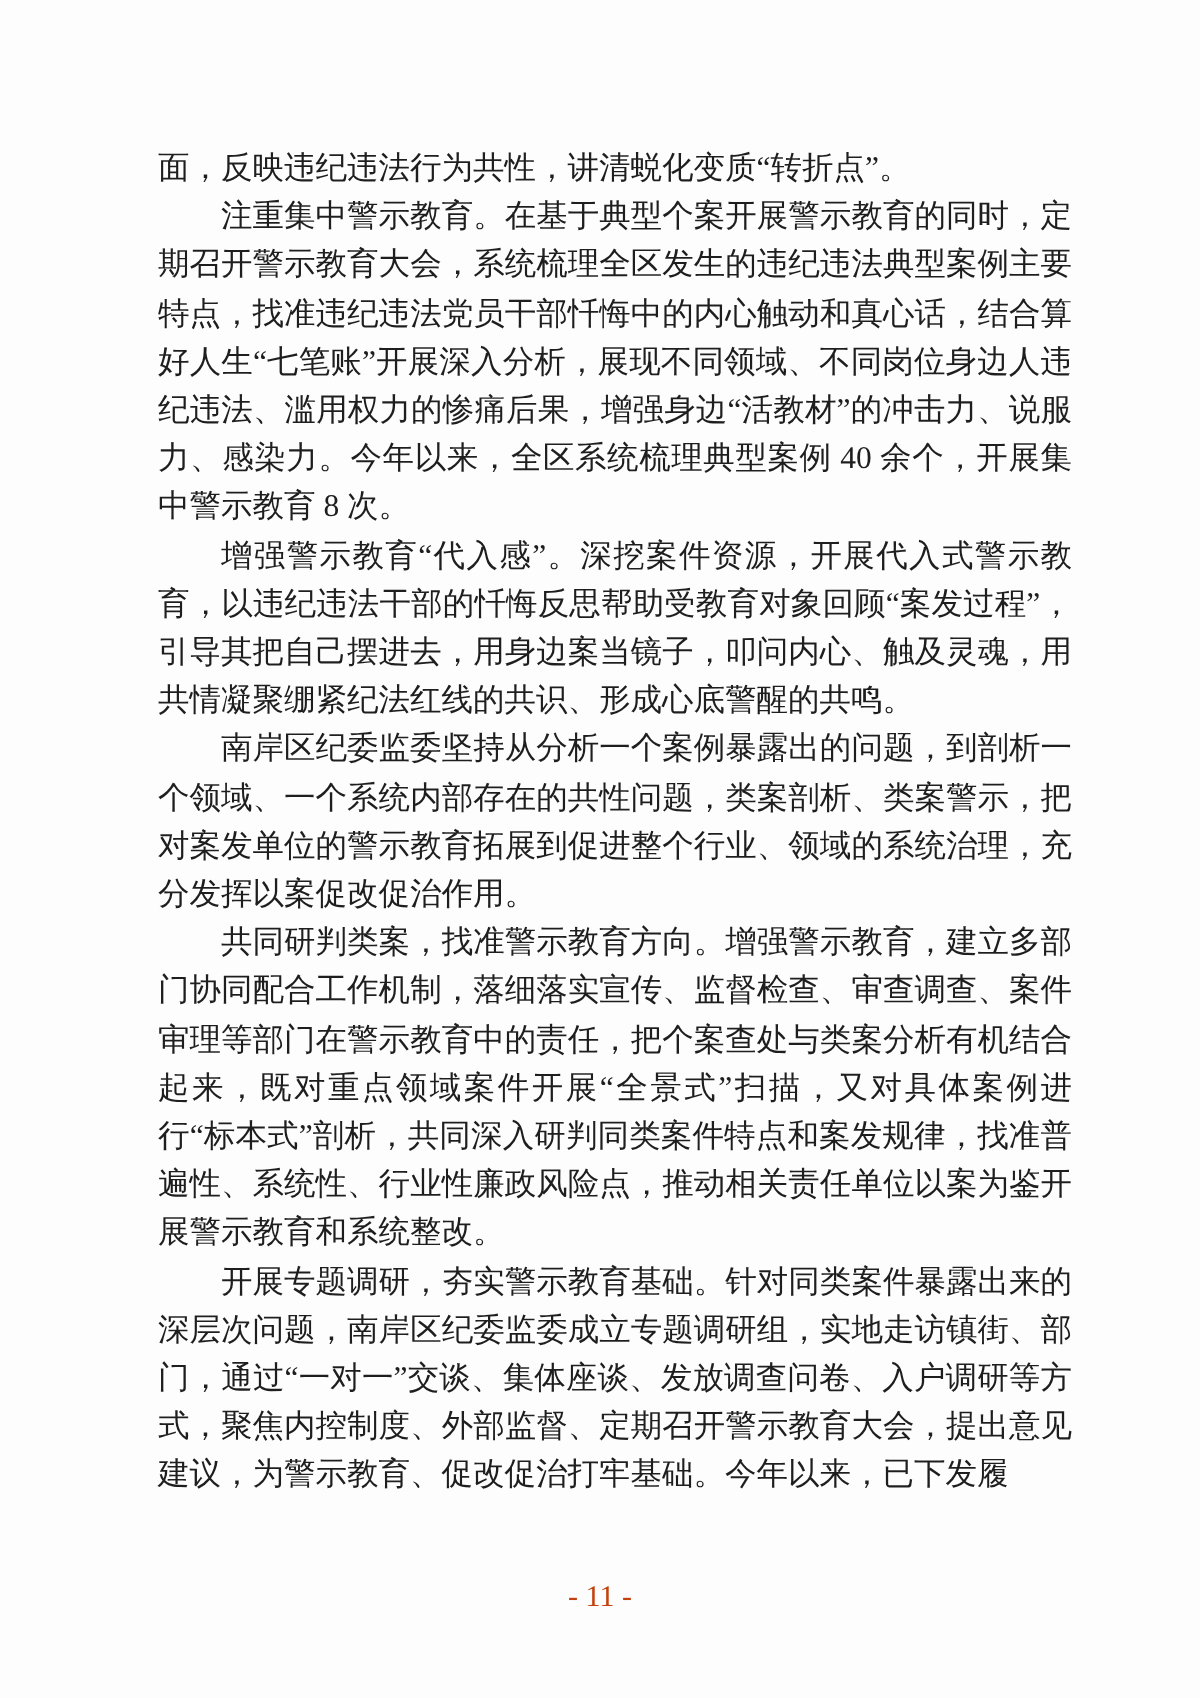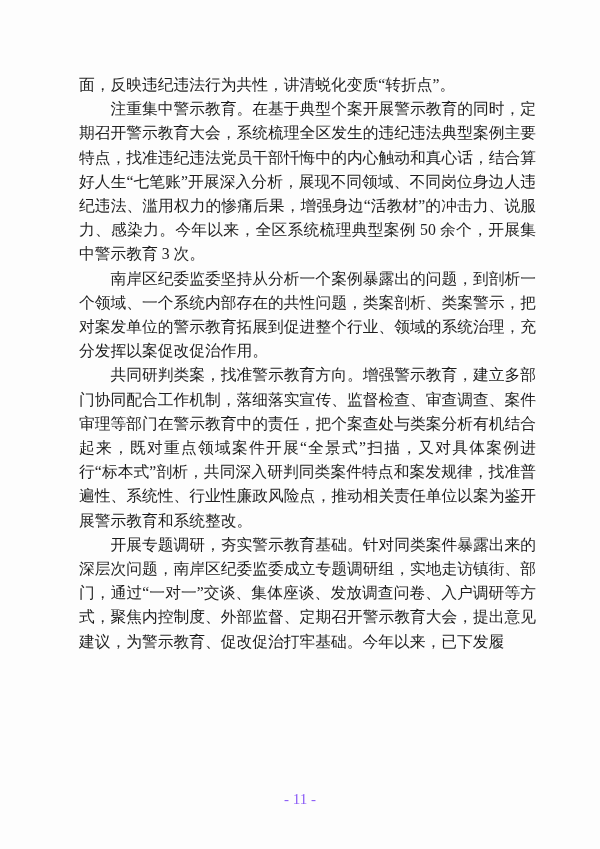--- a/index.html
+++ b/index.html
@@ -40,28 +40,29 @@
     text-indent: 2em;
   }
   .page-footer {
     position: absolute;
     left: 0;
     top: 789px;
     width: 600px;
     text-align: center;
     font-size: 15px;
     line-height: 20px;
-    color: #8b5cf6;
+    color: #c2410c;
   }
 </style>
 </head>
 <body>
 
 <div class="page">
   <div class="text-block">
       <p class="para">面，反映违纪违法行为共性，讲清蜕化变质“转折点”。</p>
-      <p class="para indent">注重集中警示教育。在基于典型个案开展警示教育的同时，定期召开警示教育大会，系统梳理全区发生的违纪违法典型案例主要特点，找准违纪违法党员干部忏悔中的内心触动和真心话，结合算好人生“七笔账”开展深入分析，展现不同领域、不同岗位身边人违纪违法、滥用权力的惨痛后果，增强身边“活教材”的冲击力、说服力、感染力。今年以来，全区系统梳理典型案例 50 余个，开展集中警示教育 3 次。</p>
+      <p class="para indent">注重集中警示教育。在基于典型个案开展警示教育的同时，定期召开警示教育大会，系统梳理全区发生的违纪违法典型案例主要特点，找准违纪违法党员干部忏悔中的内心触动和真心话，结合算好人生“七笔账”开展深入分析，展现不同领域、不同岗位身边人违纪违法、滥用权力的惨痛后果，增强身边“活教材”的冲击力、说服力、感染力。今年以来，全区系统梳理典型案例 40 余个，开展集中警示教育 8 次。</p>
+      <p class="para indent">增强警示教育“代入感”。深挖案件资源，开展代入式警示教育，以违纪违法干部的忏悔反思帮助受教育对象回顾“案发过程”，引导其把自己摆进去，用身边案当镜子，叩问内心、触及灵魂，用共情凝聚绷紧纪法红线的共识、形成心底警醒的共鸣。</p>
       <p class="para indent">南岸区纪委监委坚持从分析一个案例暴露出的问题，到剖析一个领域、一个系统内部存在的共性问题，类案剖析、类案警示，把对案发单位的警示教育拓展到促进整个行业、领域的系统治理，充分发挥以案促改促治作用。</p>
       <p class="para indent">共同研判类案，找准警示教育方向。增强警示教育，建立多部门协同配合工作机制，落细落实宣传、监督检查、审查调查、案件审理等部门在警示教育中的责任，把个案查处与类案分析有机结合起来，既对重点领域案件开展“全景式”扫描，又对具体案例进行“标本式”剖析，共同深入研判同类案件特点和案发规律，找准普遍性、系统性、行业性廉政风险点，推动相关责任单位以案为鉴开展警示教育和系统整改。</p>
       <p class="para indent">开展专题调研，夯实警示教育基础。针对同类案件暴露出来的深层次问题，南岸区纪委监委成立专题调研组，实地走访镇街、部门，通过“一对一”交谈、集体座谈、发放调查问卷、入户调研等方式，聚焦内控制度、外部监督、定期召开警示教育大会，提出意见建议，为警示教育、促改促治打牢基础。今年以来，已下发履</p>
     </div>
   <div class="page-footer">- 11 -</div>
 </div>
 
 </body></html>

